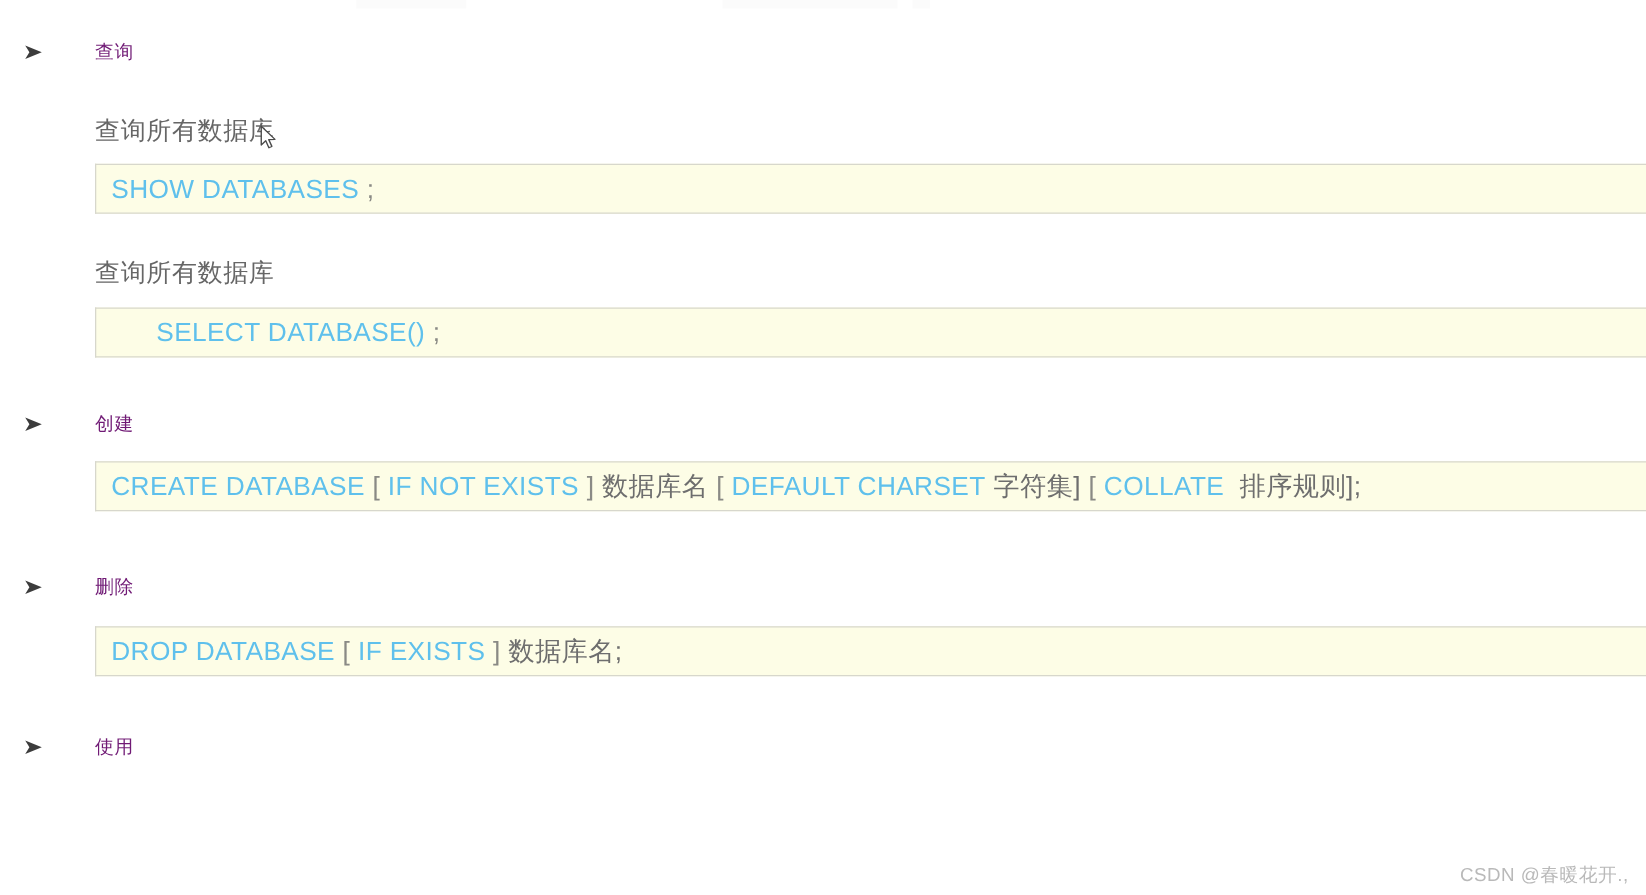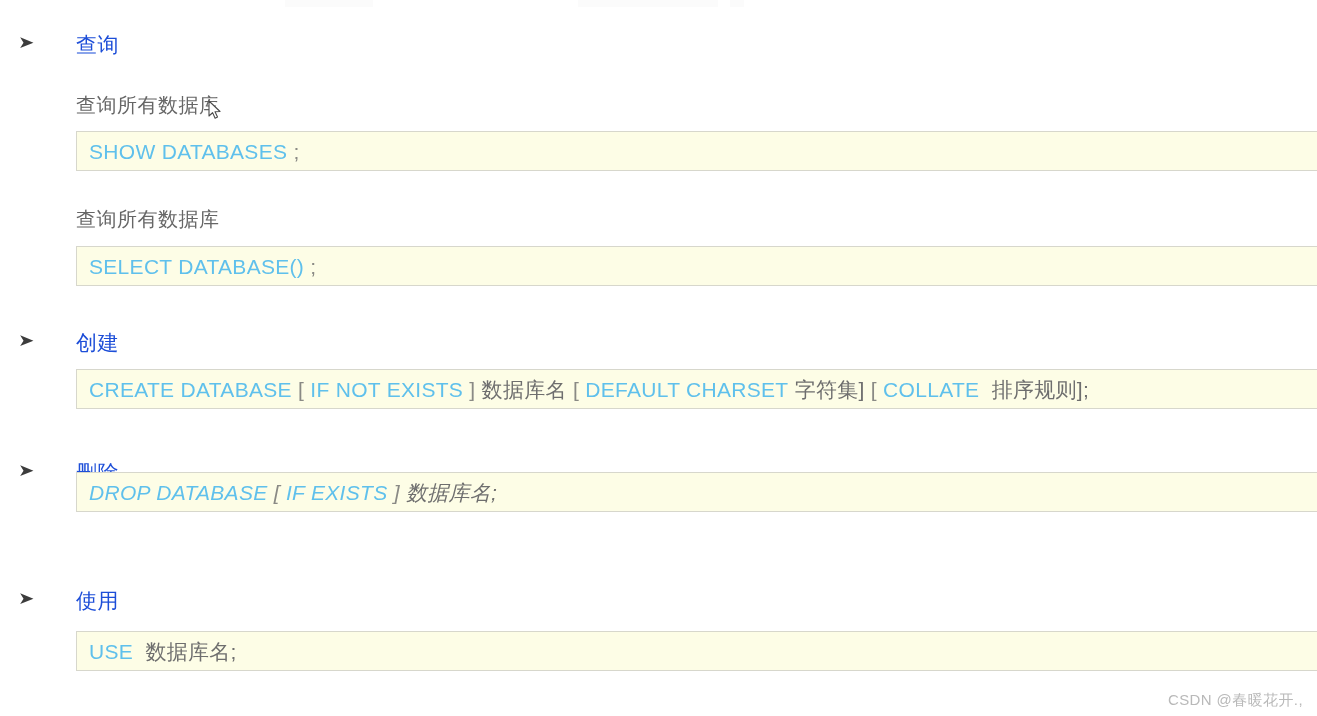--- a/index.html
+++ b/index.html
@@ -56,22 +56,22 @@
     color: #3c3c3c;
     font-size: 17px;
     line-height: 1;
     font-family: "DejaVu Sans", sans-serif;
     transform: scaleX(1.15);
     transform-origin: left center;
   }
   .bullet-label {
     position: absolute;
     left: 76px;
-    color: #1d4ed8;
-    font-size: 21px;
+    color: #701a75;
+    font-size: 15px;
     line-height: 1;
     letter-spacing: 0.5px;
     white-space: nowrap;
   }
 
   
   .sub-head {
     position: absolute;
     left: 76px;
     color: #666666;
@@ -154,50 +154,47 @@
   </div>
 
   <div class="sub-head" style="top:95px;">查询所有数据库</div>
 
   <div class="code-block" style="top:131px;">
     <span class="code-text"><span class="kw">SHOW DATABASES</span><span>&nbsp;</span><span class="punct">;</span></span>
   </div>
 
   <div class="sub-head" style="top:209px;">查询所有数据库</div>
 
-  <div class="code-block" style="top:246px;">
+  <div class="code-block" style="top:246px;padding-left:36px;">
     <span class="code-text"><span class="kw">SELECT DATABASE()</span><span>&nbsp;</span><span class="punct">;</span></span>
   </div>
 
   <div class="bullet-row" style="top:332px;">
     <span class="bullet-arrow">➤</span>
     <span class="bullet-label">创建</span>
   </div>
 
   <div class="code-block" style="top:369px;">
     <span class="code-text"><span class="kw">CREATE DATABASE</span><span>&nbsp;</span><span class="punct">[</span><span>&nbsp;</span><span class="kw">IF NOT EXISTS</span><span>&nbsp;</span><span class="punct">]</span><span>&nbsp;</span><span class="plain">数据库名</span><span>&nbsp;</span><span class="punct">[</span><span>&nbsp;</span><span class="kw">DEFAULT CHARSET</span><span>&nbsp;</span><span class="plain">字符集]</span><span>&nbsp;</span><span class="punct">[</span><span>&nbsp;</span><span class="kw">COLLATE</span><span>&nbsp;&nbsp;</span><span class="plain">排序规则];</span></span>
   </div>
 
   <div class="bullet-row" style="top:462px;">
     <span class="bullet-arrow">➤</span>
     <span class="bullet-label">删除</span>
   </div>
 
-  <div class="code-block" style="top:472px;font-style:italic;">
+  <div class="code-block" style="top:501px;">
     <span class="code-text"><span class="kw">DROP DATABASE</span><span>&nbsp;</span><span class="punct">[</span><span>&nbsp;</span><span class="kw">IF EXISTS</span><span>&nbsp;</span><span class="punct">]</span><span>&nbsp;</span><span class="plain">数据库名;</span></span>
   </div>
 
   <div class="bullet-row" style="top:590px;">
     <span class="bullet-arrow">➤</span>
     <span class="bullet-label">使用</span>
   </div>
 
-  <div class="code-block" style="top:631px;">
-    <span class="code-text"><span class="kw">USE</span><span>&nbsp;&nbsp;</span><span class="plain">数据库名;</span></span>
-  </div>
 
   <div class="watermark">CSDN @春暖花开.,</div>
 
   <svg class="cursor" viewBox="0 0 16 22">
     <path d="M1,1 L1,16 L4.6,12.6 L7.1,18.2 L9.5,17.1 L7.0,11.7 L12,11.5 Z" fill="#ffffff" stroke="#4a4a4a" stroke-width="1.1" stroke-linejoin="round"></path>
   </svg>
 
 </div>
 
 </body></html>

